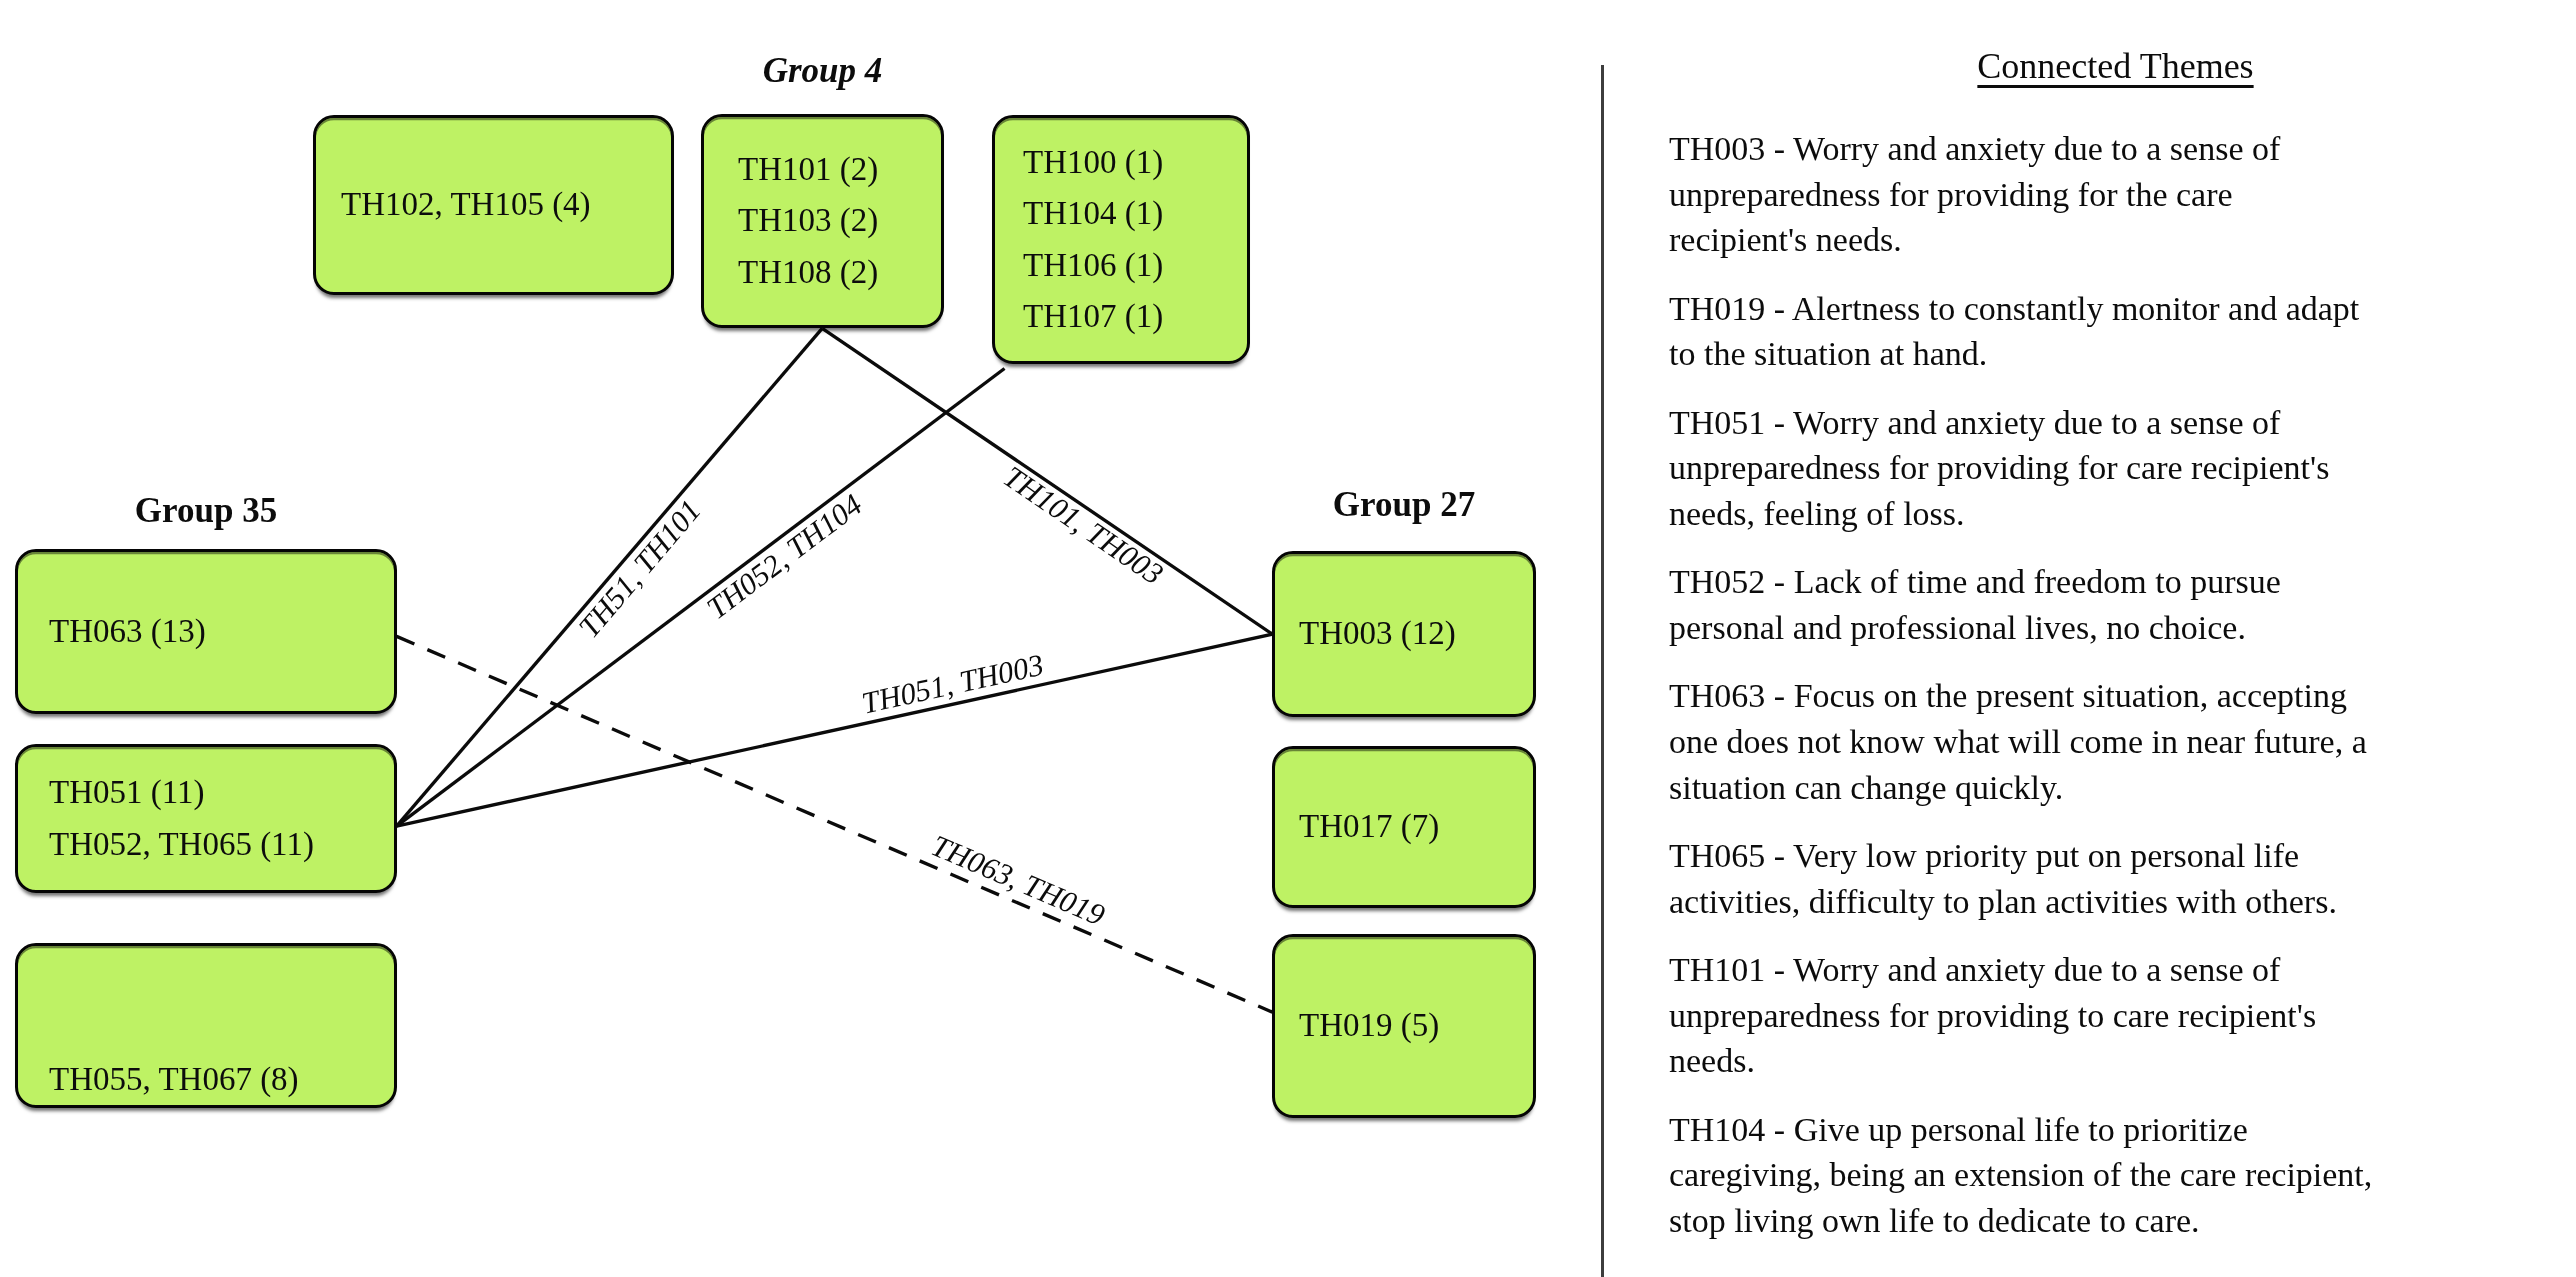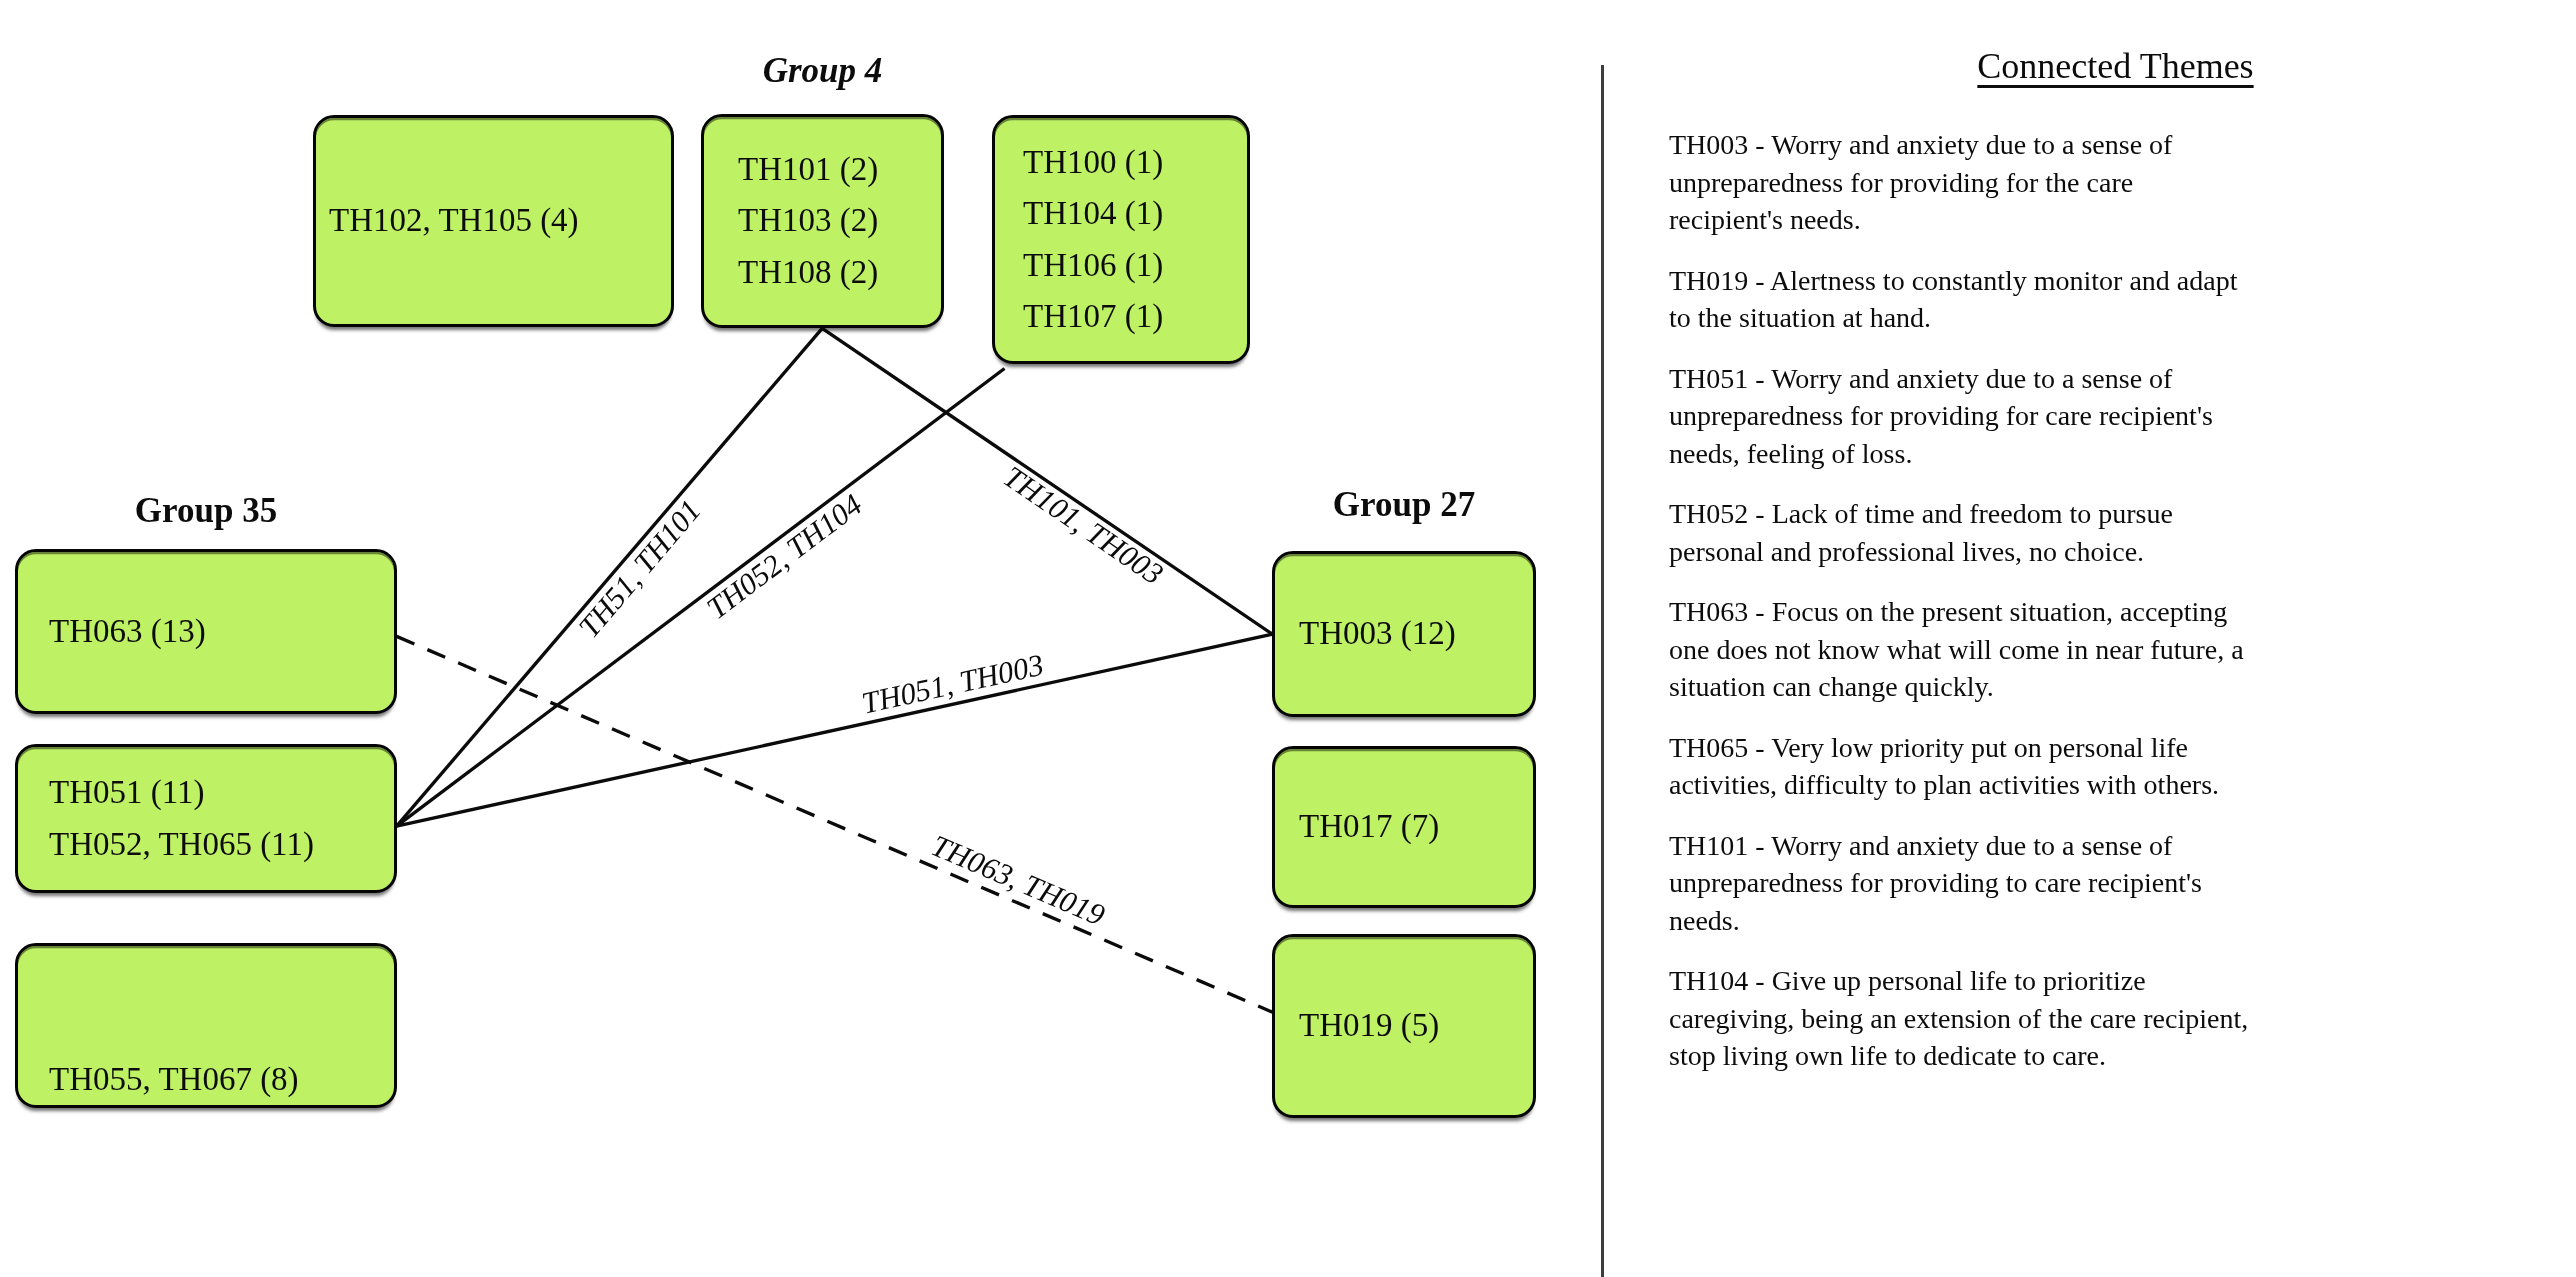--- a/index.html
+++ b/index.html
@@ -57,21 +57,21 @@
   }
   #legend-title{
     font-size:36px;
     text-align:center;
     text-decoration:underline;
     text-underline-offset:6.7px;
     margin:0 0 39px 0;
     font-weight:normal;
   }
   .theme-para{
-    font-size:28px;
+    font-size:34px;
     line-height:1.34;
     margin:0 0 23px 0;
     white-space:pre-line;
   }
 </style>
 </head>
 <body>
 
 <div id="stage">
 
@@ -84,21 +84,21 @@
 
     <text class="edge-label" transform="translate(842,749) rotate(-49.5)" text-anchor="middle" dy="37">TH51, TH101</text>
     <text class="edge-label" transform="translate(1040,729) rotate(-37)" text-anchor="middle" dy="37">TH052, TH104</text>
     <text class="edge-label" transform="translate(1468,688) rotate(34.2)" text-anchor="middle" dy="35">TH101, TH003</text>
     <text class="edge-label" transform="translate(1286,945) rotate(-12.4)" text-anchor="middle" dy="-13">TH051, TH003</text>
     <text class="edge-label" transform="translate(1357,1209) rotate(23.2)" text-anchor="middle" dy="-15">TH063, TH019</text>
   </svg>
 
   <div class="group-title" style="left:701px;top:51px;width:243px;font-style:italic;">Group 4</div>
 
-  <div class="node" style="left:313px;top:115px;width:361px;height:212px;padding-left:13px;">
+  <div class="node" style="left:313px;top:115px;width:361px;height:180px;padding-left:25px;">
     <div class="bline">TH102, TH105 (4)</div>
   </div>
 
   <div class="node" style="left:701px;top:114px;width:243px;height:214px;padding-left:34px;">
     <div class="bline">TH101 (2)</div>
     <div class="bline">TH103 (2)</div>
     <div class="bline">TH108 (2)</div>
   </div>
 
   <div class="node" style="left:992px;top:115px;width:258px;height:249px;padding-left:28px;">

